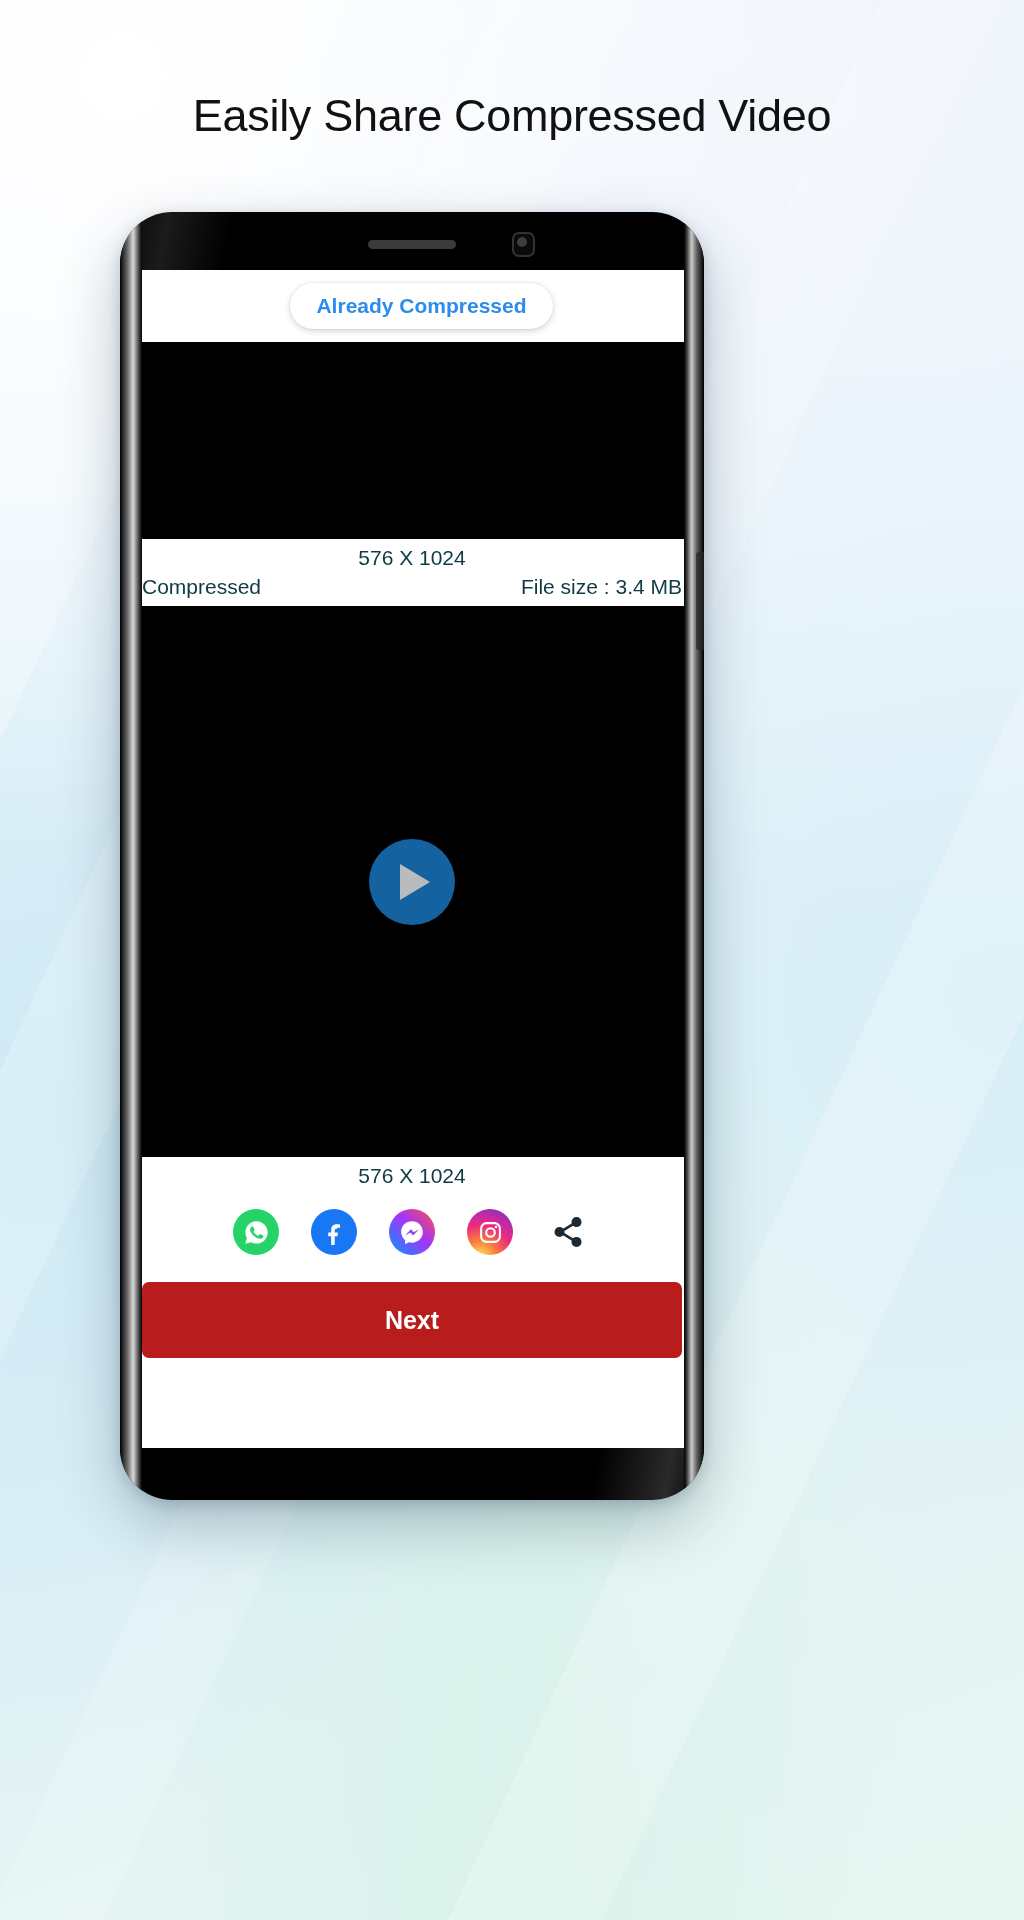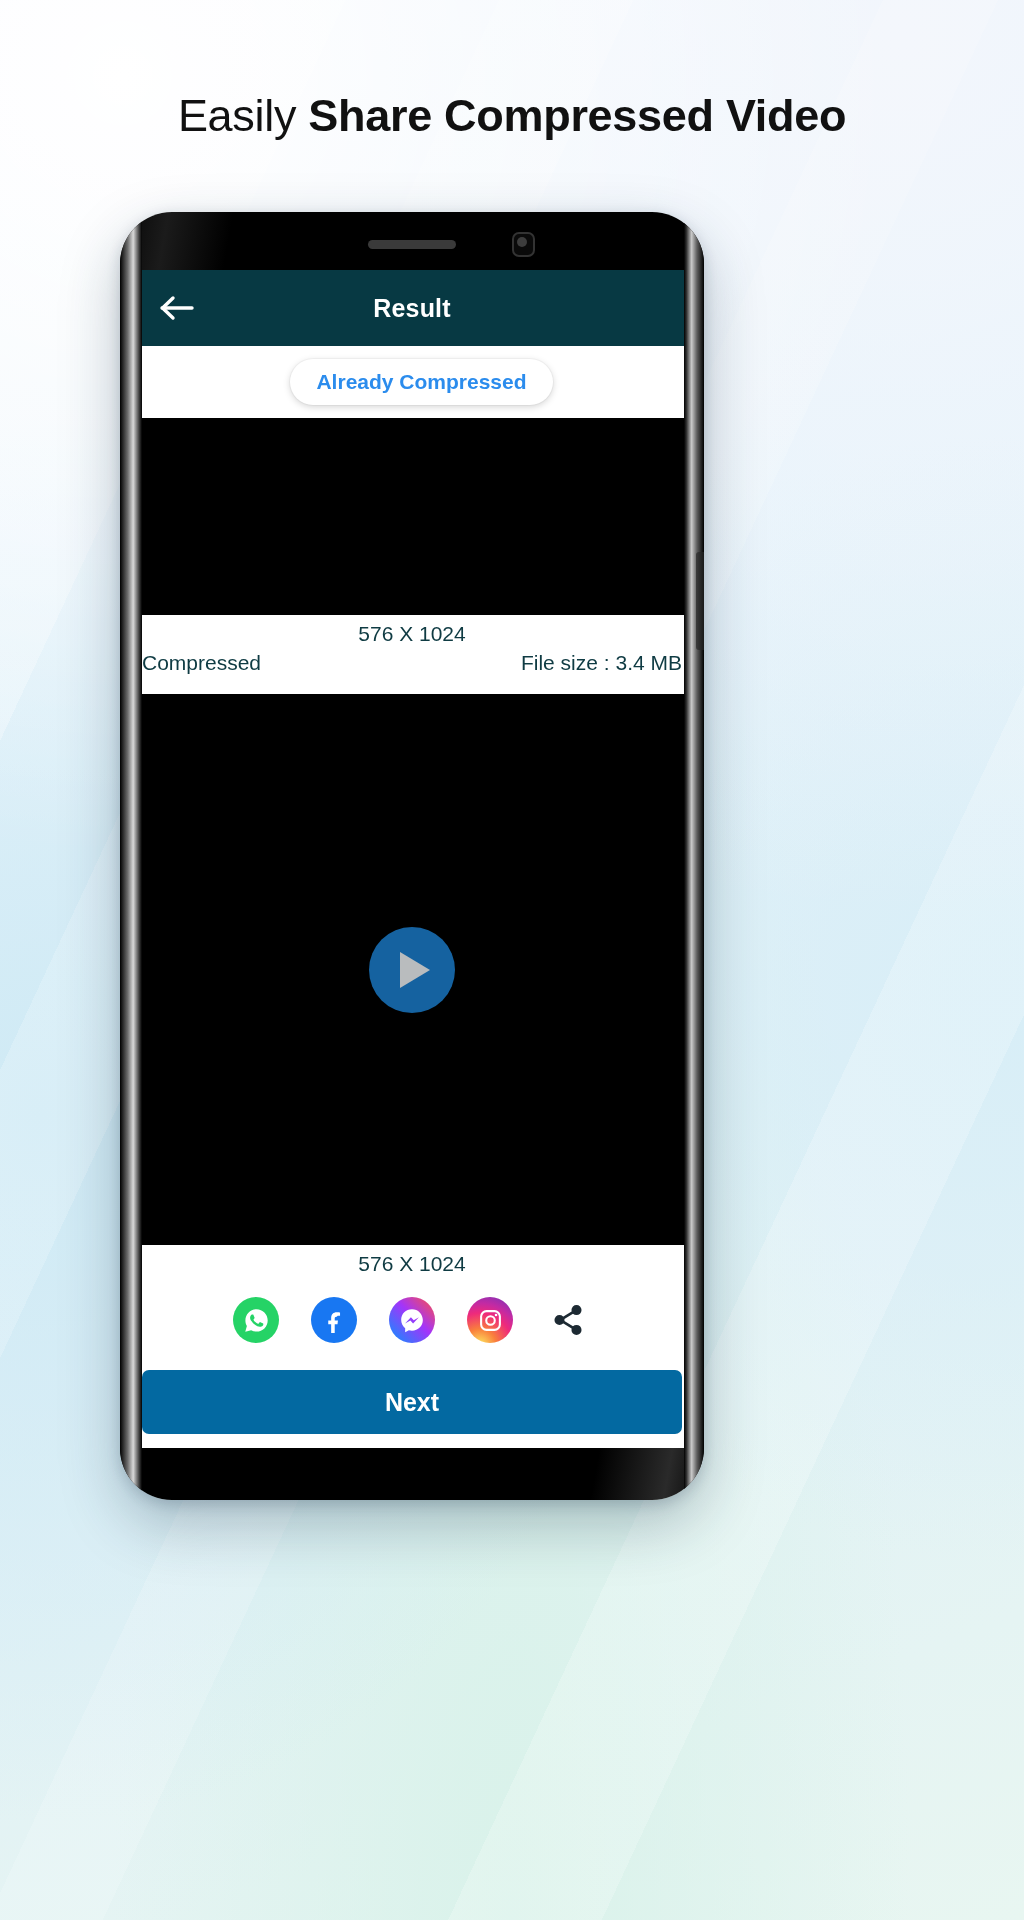--- a/index.html
+++ b/index.html
@@ -37,21 +37,21 @@
   #headline {
     position:absolute; top:88px; left:0; width:1024px;
     text-align:center;
     font-size:45px;
     line-height:56px;
     color:#111111;
     letter-spacing:-0.3px;
     white-space:nowrap;
   }
   #headline .light { font-weight:400; }
-  #headline .strong { font-weight:700; }
+  #headline .strong { font-weight:400; }
 
   
   #phone {
     position:absolute;
     left:120px; top:212px;
     width:584px; height:1288px;
     border-radius:52px;
     background:linear-gradient(100deg,#050505 0%,#1b1b1b 6%,#000 14%,#000 86%,#2a2a2a 95%,#050505 100%);
     box-shadow:0 24px 60px rgba(20,45,70,.28), 0 4px 14px rgba(20,45,70,.18);
     overflow:hidden;
@@ -142,21 +142,21 @@
 
   .dim-label {
     text-align:center;
     color:#0f3b43;
     font-size:21px;
     padding:7px 15px 5px;
     font-weight:400;
   }
   #meta-row {
     display:flex; justify-content:space-between;
-    padding:0 2px 19px 2px;
+    padding:0 2px 7px 2px;
     color:#0f3b43; font-size:21px;
   }
 
   #play-btn {
     position:absolute; left:50%; top:50%;
     transform:translate(-50%,-50%);
     width:86px; height:86px; border-radius:50%;
     background:#1562a0;
     display:flex; align-items:center; justify-content:center;
     cursor:pointer;
@@ -181,22 +181,22 @@
   .soc-share{ background:transparent; }
 
   #divider {
     height:1px; background:#d9d9d9;
     margin:24px 44px 0 44px;
   }
 
   #next-btn {
     position:absolute;
     left:2px; right:2px; bottom:14px;
-    height:64px;
-    background:#0369a1;
+    height:76px;
+    background:#b91c1c;
     border-radius:7px;
     display:flex;align-items:center;justify-content:center;
     color:#fff; font-size:25px; font-weight:700;
     cursor:pointer;
   }
 </style>
 </head>
 <body>
 
 <div id="bg"></div>
@@ -204,29 +204,20 @@
 <h1 id="headline">
   <span class="light">Easily </span><span class="strong">Share Compressed Video</span>
 </h1>
 
 <div id="phone">
   <div id="speaker"></div>
   <div id="front-camera"></div>
 
   <div id="screen">
 
-    <div id="appbar">
-      <div id="back-arrow">
-        <svg width="34" height="26" viewBox="0 0 34 26" fill="none">
-          <path d="M2 13H32" stroke="#ffffff" stroke-width="3.4" stroke-linecap="round"></path>
-          <path d="M13 3L2.6 13L13 23" stroke="#ffffff" stroke-width="3.4" stroke-linecap="round" stroke-linejoin="round"></path>
-        </svg>
-      </div>
-      <div id="appbar-title">Result</div>
-    </div>
 
     <div id="content">
 
       <div id="chip-row">
         <div id="chip">Already Compressed</div>
       </div>
 
       <div id="video-original" class="video-box"></div>
       <div class="dim-label">576 X 1024</div>
 

